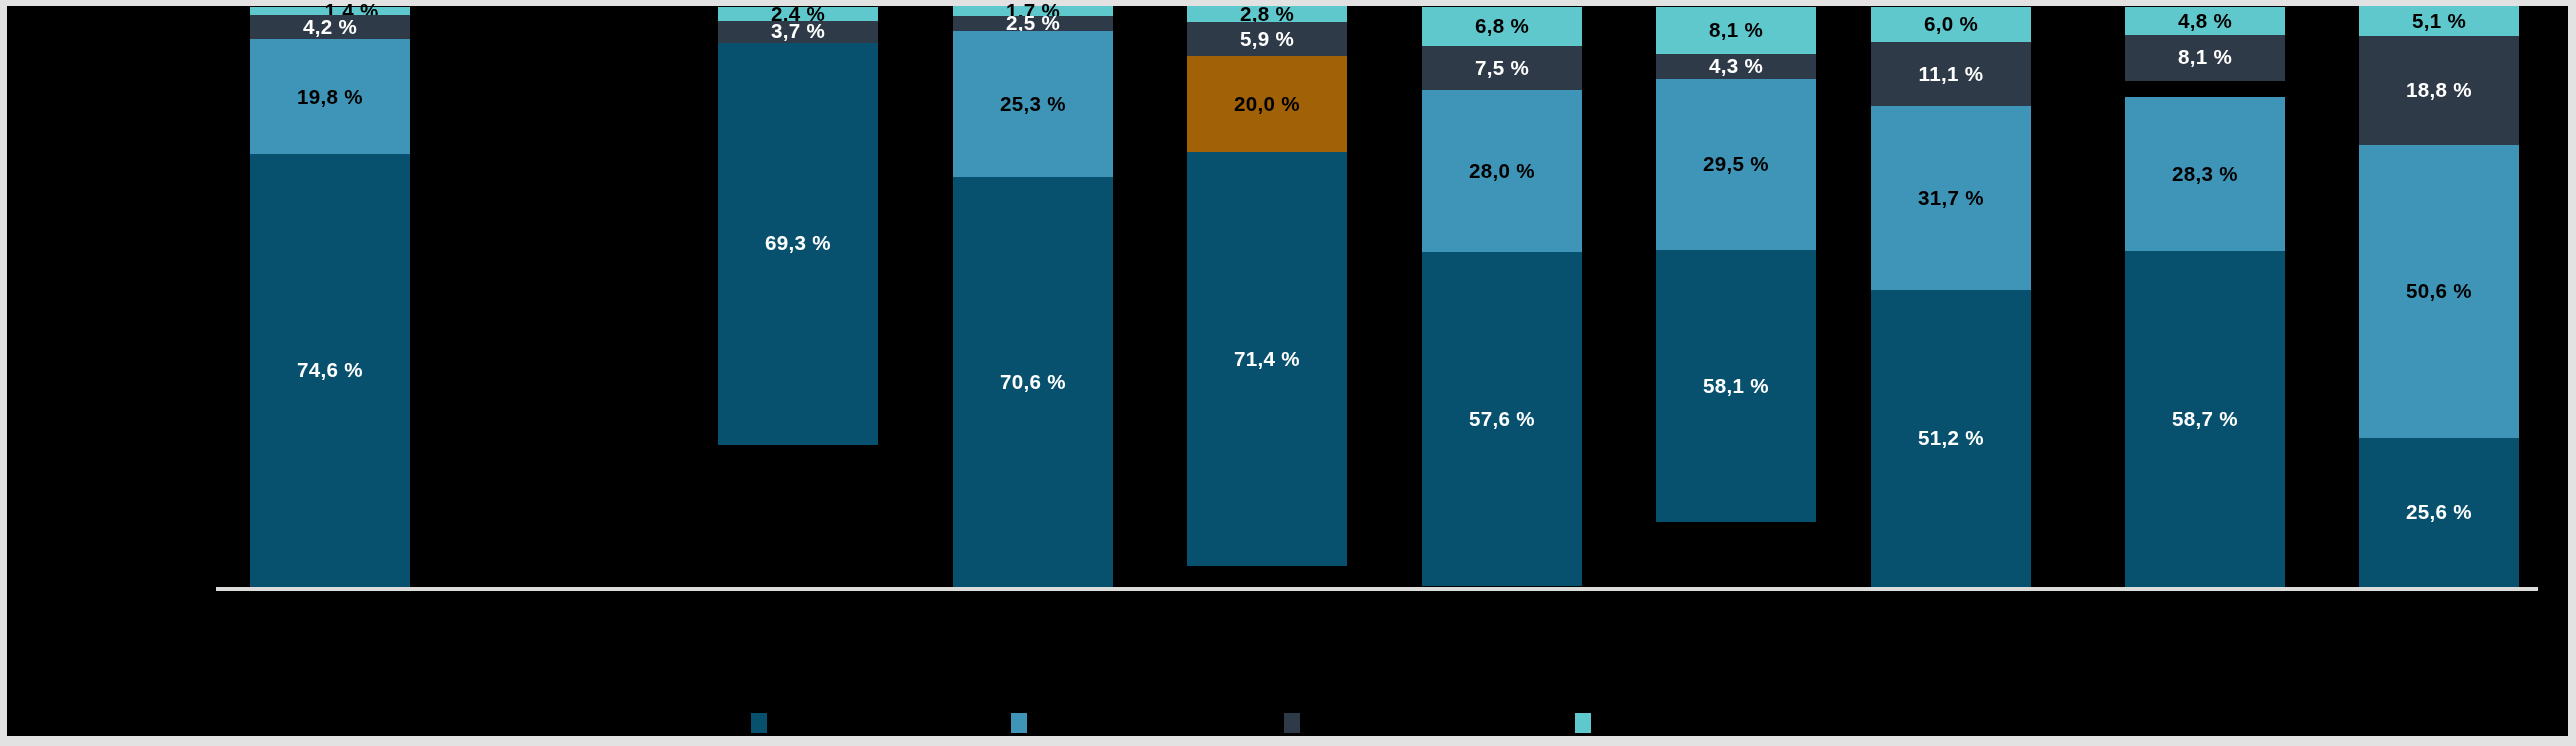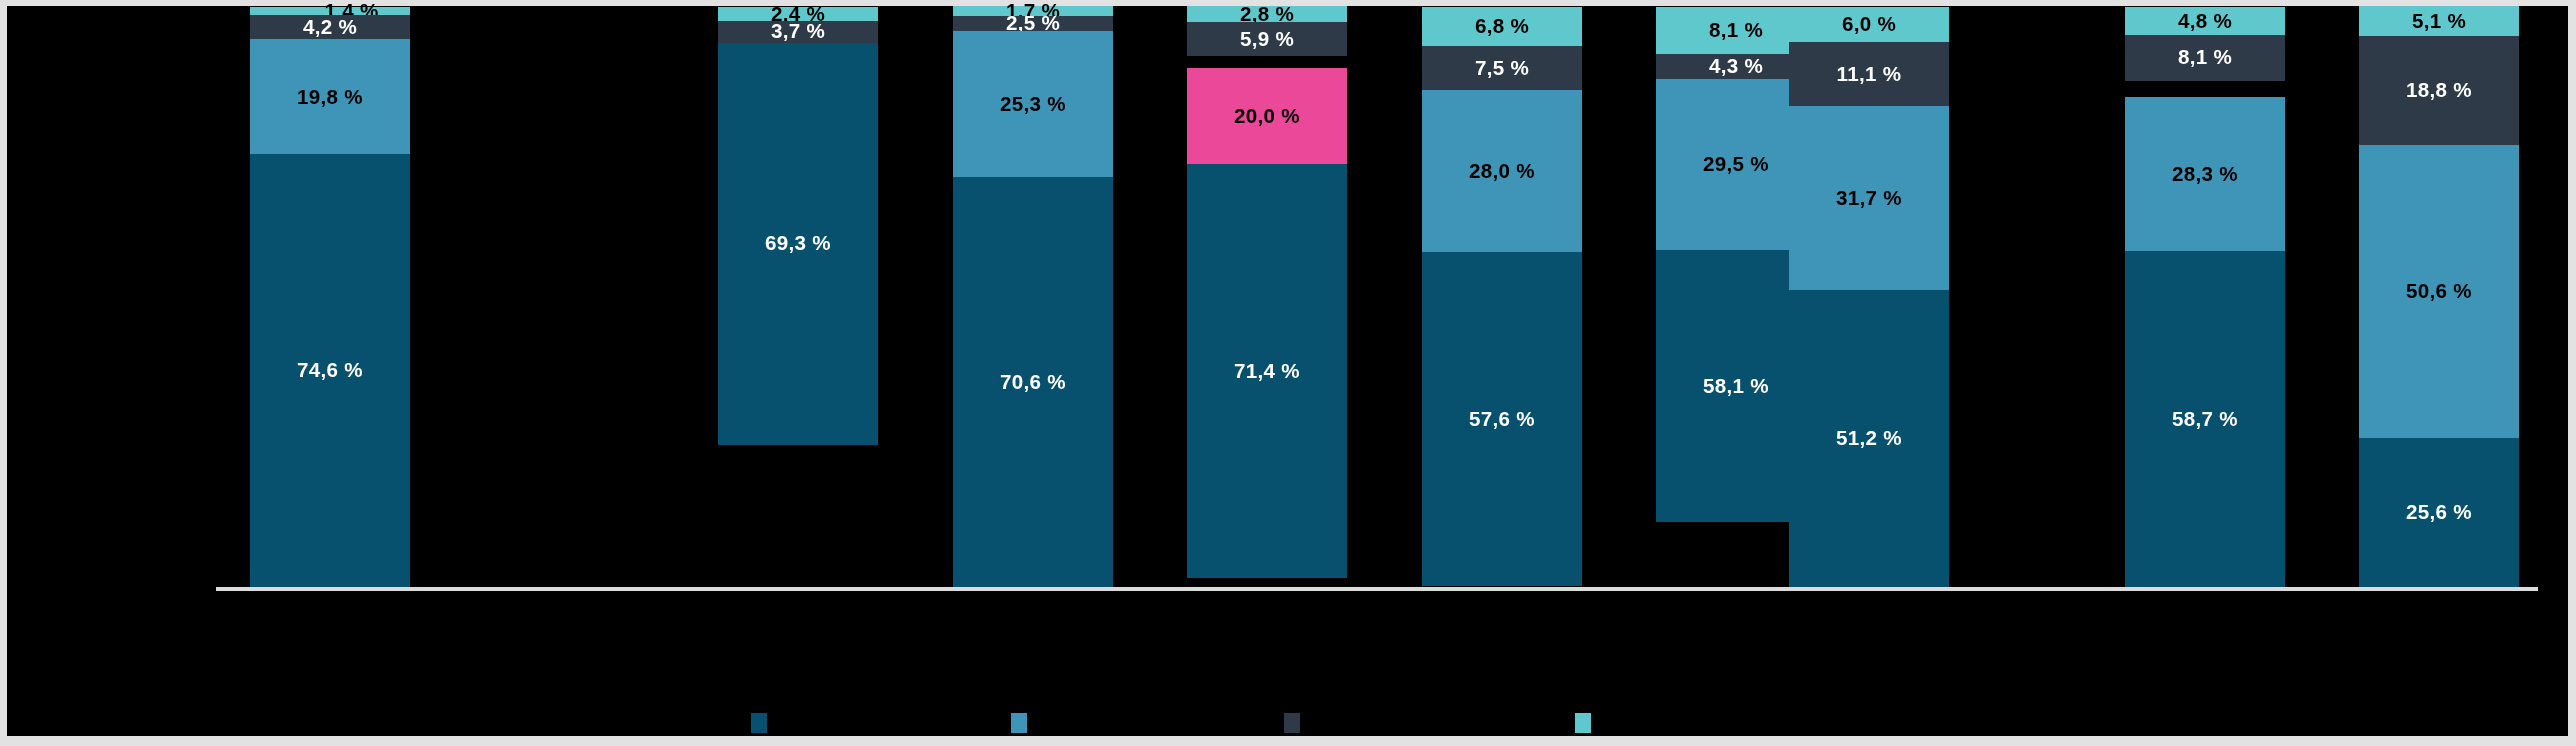--- a/index.html
+++ b/index.html
@@ -153,21 +153,21 @@
           <span class="seg-label" style="color: rgb(255, 255, 255);">70,6 %</span>
         </div>
       </div>
       <div class="bar" style="left: 1187px; width: 160px; height: 581px;">
         <div class="seg s-teal" style="height: 16.2px; background: rgb(95, 200, 205);">
           <span class="seg-label" style="color: rgb(0, 0, 0);">2,8 %</span>
         </div>
         <div class="seg s-slate" style="height: 34px; background: rgb(46, 58, 71);">
           <span class="seg-label" style="color: rgb(255, 255, 255);">5,9 %</span>
         </div>
-        <div class="seg s-mid" style="height: 96px; background: #ec4899; margin-top: 12px;">
+        <div class="seg s-mid" style="height: 96px; background: #a16207;">
           <span class="seg-label" style="color: rgb(0, 0, 0);">20,0 %</span>
         </div>
         <div class="seg s-dark" style="height: 414px; background: rgb(7, 81, 111);">
           <span class="seg-label" style="color: rgb(255, 255, 255);">71,4 %</span>
         </div>
       </div>
       <div class="bar" style="left: 1422px; width: 160px; height: 580px;">
         <div class="seg s-teal" style="height: 39px; background: rgb(95, 200, 205);">
           <span class="seg-label" style="color: rgb(0, 0, 0);">6,8 %</span>
         </div>
@@ -188,21 +188,21 @@
         <div class="seg s-slate" style="height: 25px; background: rgb(46, 58, 71);">
           <span class="seg-label" style="color: rgb(255, 255, 255);">4,3 %</span>
         </div>
         <div class="seg s-mid" style="height: 171px; background: rgb(62, 149, 184);">
           <span class="seg-label" style="color: rgb(0, 0, 0);">29,5 %</span>
         </div>
         <div class="seg s-dark" style="height: 272px; background: rgb(7, 81, 111);">
           <span class="seg-label" style="color: rgb(255, 255, 255);">58,1 %</span>
         </div>
       </div>
-      <div class="bar" style="left: 1789px; width: 160px; height: 580px;">
+      <div class="bar" style="left: 1871px; width: 160px; height: 580px;">
         <div class="seg s-teal" style="height: 35px; background: rgb(95, 200, 205);">
           <span class="seg-label" style="color: rgb(0, 0, 0);">6,0 %</span>
         </div>
         <div class="seg s-slate" style="height: 64px; background: rgb(46, 58, 71);">
           <span class="seg-label" style="color: rgb(255, 255, 255);">11,1 %</span>
         </div>
         <div class="seg s-mid" style="height: 184px; background: rgb(62, 149, 184);">
           <span class="seg-label" style="color: rgb(0, 0, 0);">31,7 %</span>
         </div>
         <div class="seg s-dark" style="height: 297px; background: rgb(7, 81, 111);">

